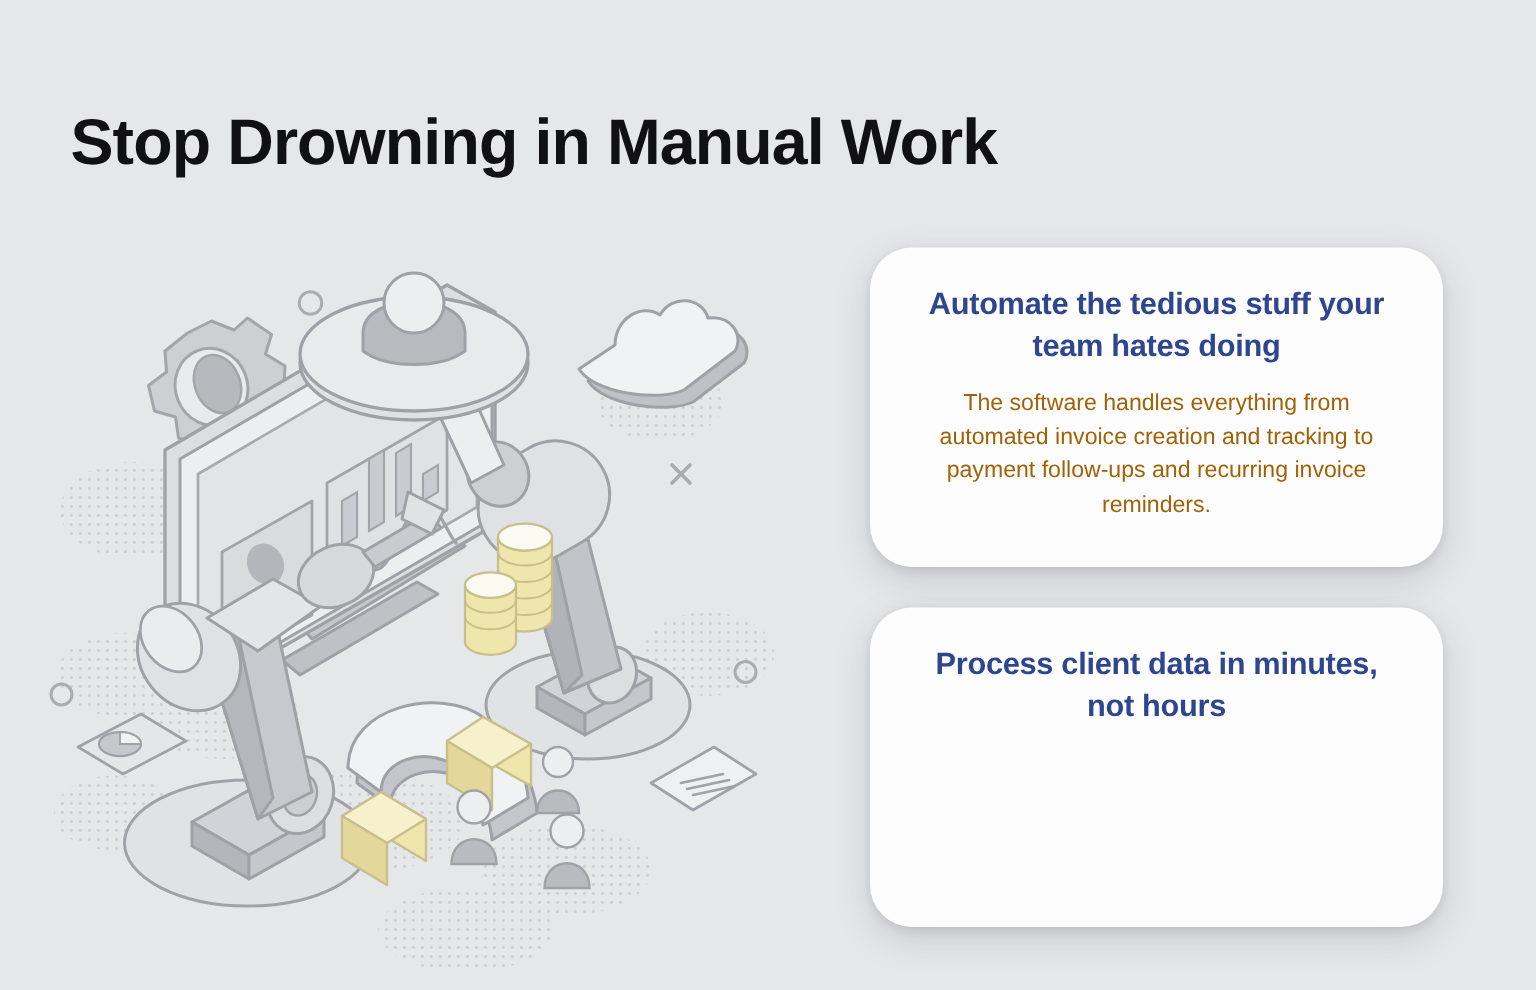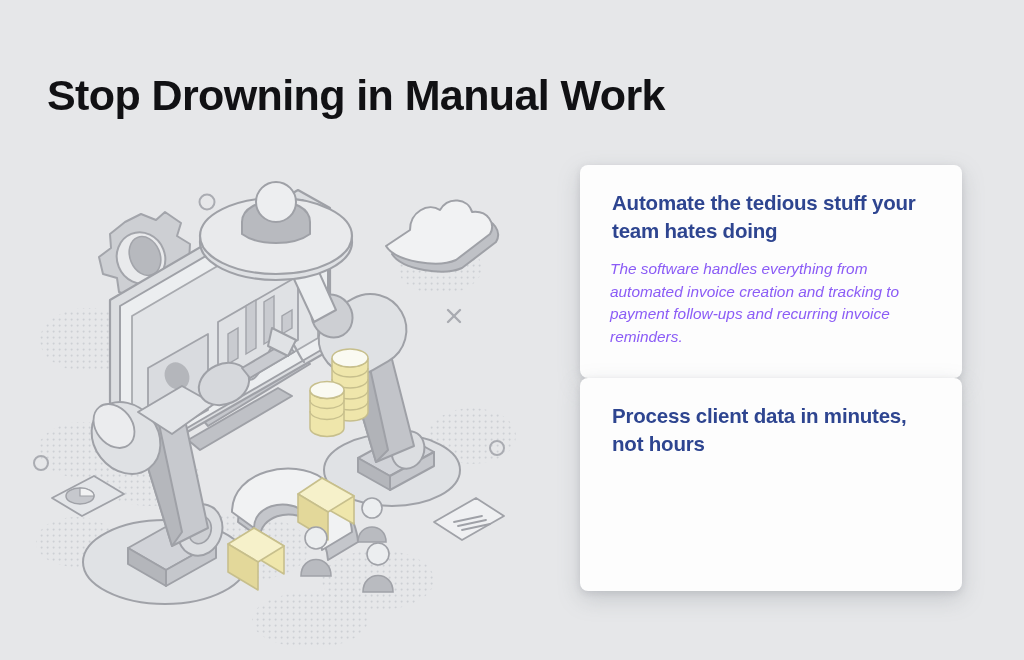--- a/index.html
+++ b/index.html
@@ -51,45 +51,45 @@
 
   
   .cards {
     position: absolute;
     left: 580px;
     top: 165px;
     width: 382px;
   }
   .card {
     background: #fdfdfd;
-    border-radius: 8px;
+    border-radius: 28px;
     box-shadow: 0 8px 22px rgba(120,124,132,0.28),
                 0 2px 6px rgba(120,124,132,0.18);
     padding: 24px 28px 26px 28px;
     box-sizing: border-box;
+    text-align: center;
   }
   #card-automate { height: 213px; }
-  #card-process  { height: 213px; }
+  #card-process  { height: 213px; margin-top: 27px; }
 
   .card-heading {
     color: #2e4590;
     font-size: 20.5px;
     font-weight: 700;
     line-height: 1.38;
     letter-spacing: -0.2px;
     margin: 0 0 12px 0;
     padding: 0 4px;
   }
   .card-body {
-    color: #8b5cf6;
+    color: #a16207;
     font-size: 15.4px;
     line-height: 1.49;
     margin: 0;
     padding: 0 2px;
-    font-style: italic;
   }
 </style>
 </head>
 <body>
 
 <div class="slide">
 
   <h1 class="page-title">Stop Drowning in Manual Work</h1>
 
   <div class="illustration">

